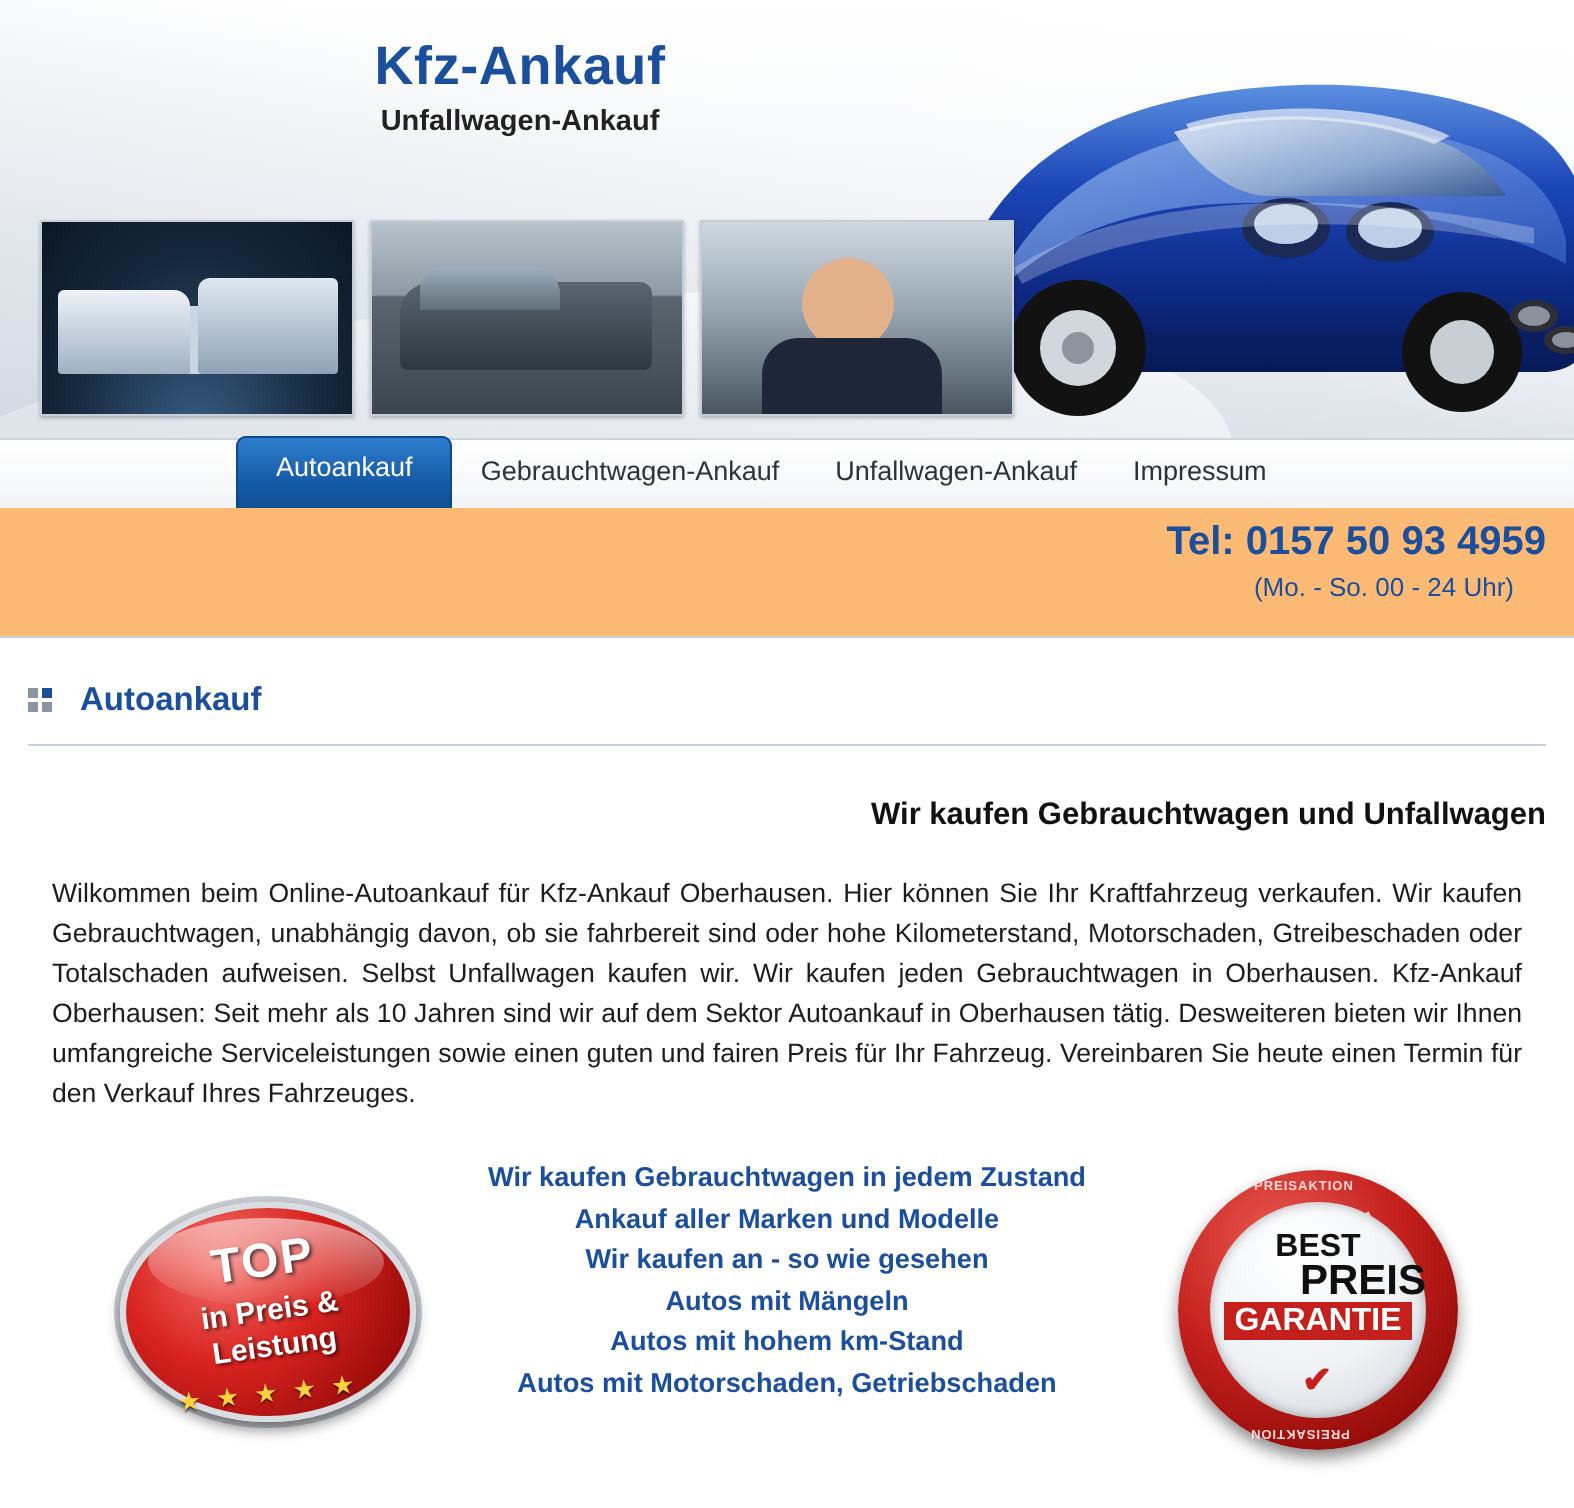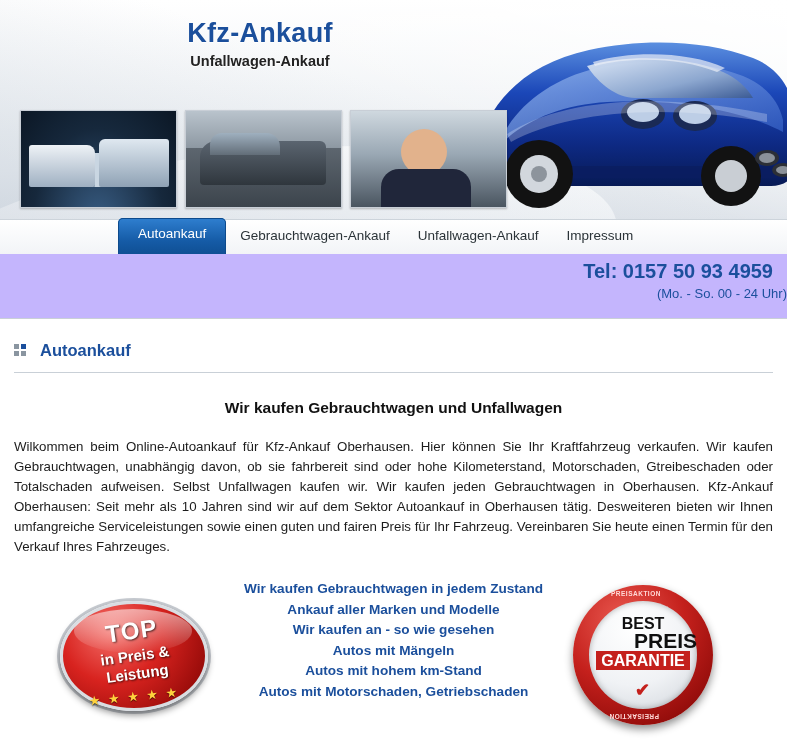--- a/index.html
+++ b/index.html
@@ -200,32 +200,32 @@
     margin-top: -2px;
     height: 26px;
     box-sizing: content-box;
   }
 
   
   .phone-block {
     position: relative;
     width: 787px;
     height: 64px;
-    background: #c4b5fd;
+    background: #fdba74;
     text-align: right;
   }
   .phone-number {
     padding-right: 14px;
     padding-top: 6px;
     font-size: 20px;
     font-weight: bold;
     color: #1b4f9c;
   }
   .phone-hours {
-    padding-right: 0;
+    padding-right: 30px;
     padding-top: 3px;
     font-size: 13px;
     color: #1b4f9c;
   }
   .hr-line {
     width: 787px;
     height: 1px;
     background: #c9d0d7;
   }
 
@@ -262,32 +262,32 @@
     margin: 6px 14px 0 14px;
     height: 1px;
     background: #c9d0d7;
   }
 
   
   .content {
     padding: 0 14px;
   }
   .content-heading {
-    text-align: center;
+    text-align: right;
     font-size: 15.5px;
     font-weight: bold;
     color: #111;
     margin: 26px 0 20px 0;
   }
   .content-paragraph {
     font-size: 13.3px;
     line-height: 20px;
     color: #1c1c1c;
     text-align: justify;
-    margin: 0;
+    margin: 12px;
   }
 
   
   .bottom {
     position: relative;
     margin-top: 22px;
     height: 190px;
   }
   .bullet-list {
     position: absolute;
@@ -350,21 +350,21 @@
     color: #ffd23d;
     font-size: 13px;
     letter-spacing: 2px;
     text-shadow: 0 1px 1px rgba(0,0,0,0.6);
     transform: rotate(-6deg);
   }
 
   
   .seal-best {
     position: absolute;
-    right: 60px;
+    right: 44px;
     top: 6px;
     width: 140px;
     height: 140px;
     text-decoration: underline;
   }
   .seal-best .ring {
     position: absolute;
     left: 0; top: 0;
     width: 140px; height: 140px;
     border-radius: 50%;

